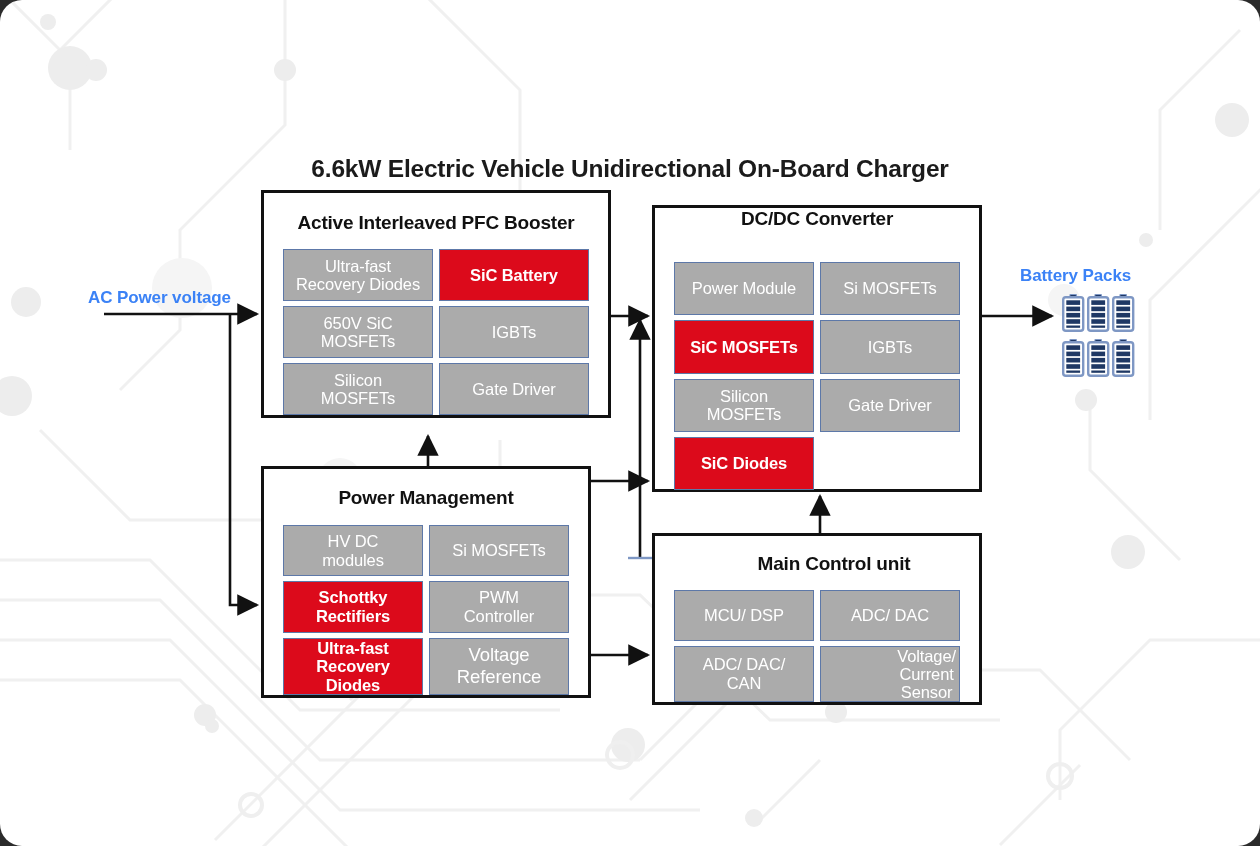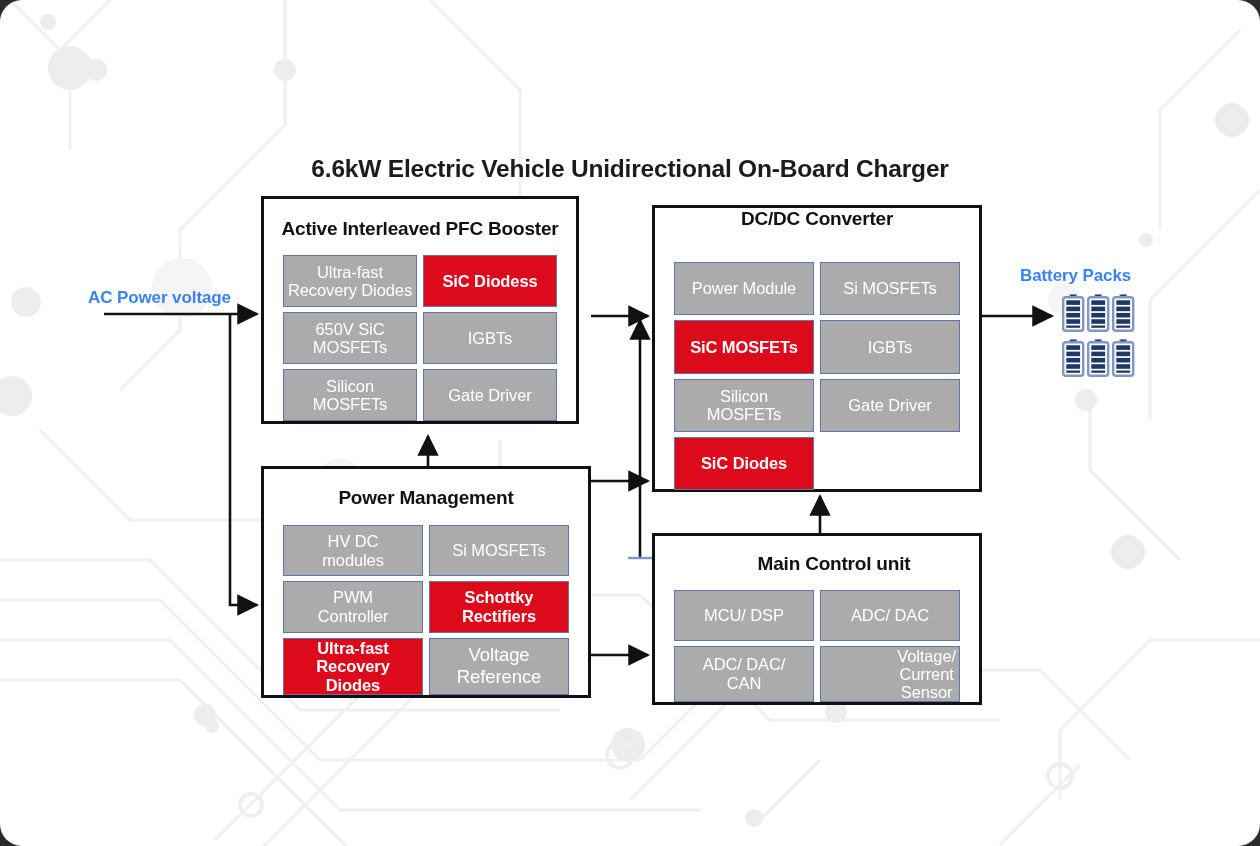--- a/index.html
+++ b/index.html
@@ -86,21 +86,21 @@
   .cell.gray { background: #ababab; }
   .cell.red  { background: #dc0a1b; font-weight: bold; }
   .cell.empty { border: none; background: transparent; }
   .cell .txt { padding: 0 3px; }
 
   
   .cell.overflow-y { overflow: visible; }
   .cell.overflow-y .txt { white-space: normal; }
 
   
-  #block-pfc   { left: 261px; top: 196px; width: 318px; height: 228px; }
+  #block-pfc   { left: 261px; top: 190px; width: 350px; height: 228px; }
   #block-pfc   .block-title { margin-top: 19px; }
   #block-pfc   .grid { top: 56px; height: 166px; grid-template-rows: 1fr 1fr 1fr; }
 
   #block-dcdc  { left: 652px; top: 205px; width: 330px; height: 287px; }
   #block-dcdc  .block-title { }
   #block-dcdc  .grid { top: 54px; height: 228px; grid-template-rows: 1fr 1fr 1fr 1fr; }
 
   #block-pm    { left: 261px; top: 466px; width: 330px; height: 232px; }
   #block-pm    .block-title { margin-top: 18px; }
   #block-pm    .grid { top: 56px; height: 170px; grid-template-rows: 1fr 1fr 1fr; }
@@ -223,21 +223,21 @@
 
   <div class="diagram-title">6.6kW Electric Vehicle Unidirectional On-Board Charger</div>
 
   <div class="block" id="block-pfc">
     <div class="block-title">Active Interleaved PFC Booster</div>
     <div class="grid">
       <div class="cell gray">
         <span class="txt">Ultra-fast<br>Recovery Diodes</span>
         </div>
       <div class="cell red">
-        <span class="txt">SiC  Diodess</span>
+        <span class="txt">SiC  Battery</span>
         </div>
       <div class="cell gray">
         <span class="txt">650V SiC<br>MOSFETs</span>
         </div>
       <div class="cell gray">
         <span class="txt">IGBTs</span>
         </div>
       <div class="cell gray">
         <span class="txt">Silicon<br>MOSFETs</span>
         </div>
@@ -277,25 +277,25 @@
 
   <div class="block" id="block-pm">
     <div class="block-title">Power Management</div>
     <div class="grid">
       <div class="cell gray">
         <span class="txt">HV DC<br>modules</span>
         </div>
       <div class="cell gray">
         <span class="txt">Si MOSFETs</span>
         </div>
+      <div class="cell red">
+        <span class="txt">Schottky<br>Rectifiers</span>
+        </div>
       <div class="cell gray">
         <span class="txt">PWM<br>Controller</span>
-        </div>
-      <div class="cell red">
-        <span class="txt">Schottky<br>Rectifiers</span>
         </div>
       <div class="cell red">
         <span class="txt">Ultra-fast<br>Recovery Diodes</span>
         </div>
       <div class="cell gray overflow-y" style="font-size:18.5px;line-height:1.18;">
         <span class="txt">Voltage<br>Reference</span>
         </div>
     </div>
   </div>
 

